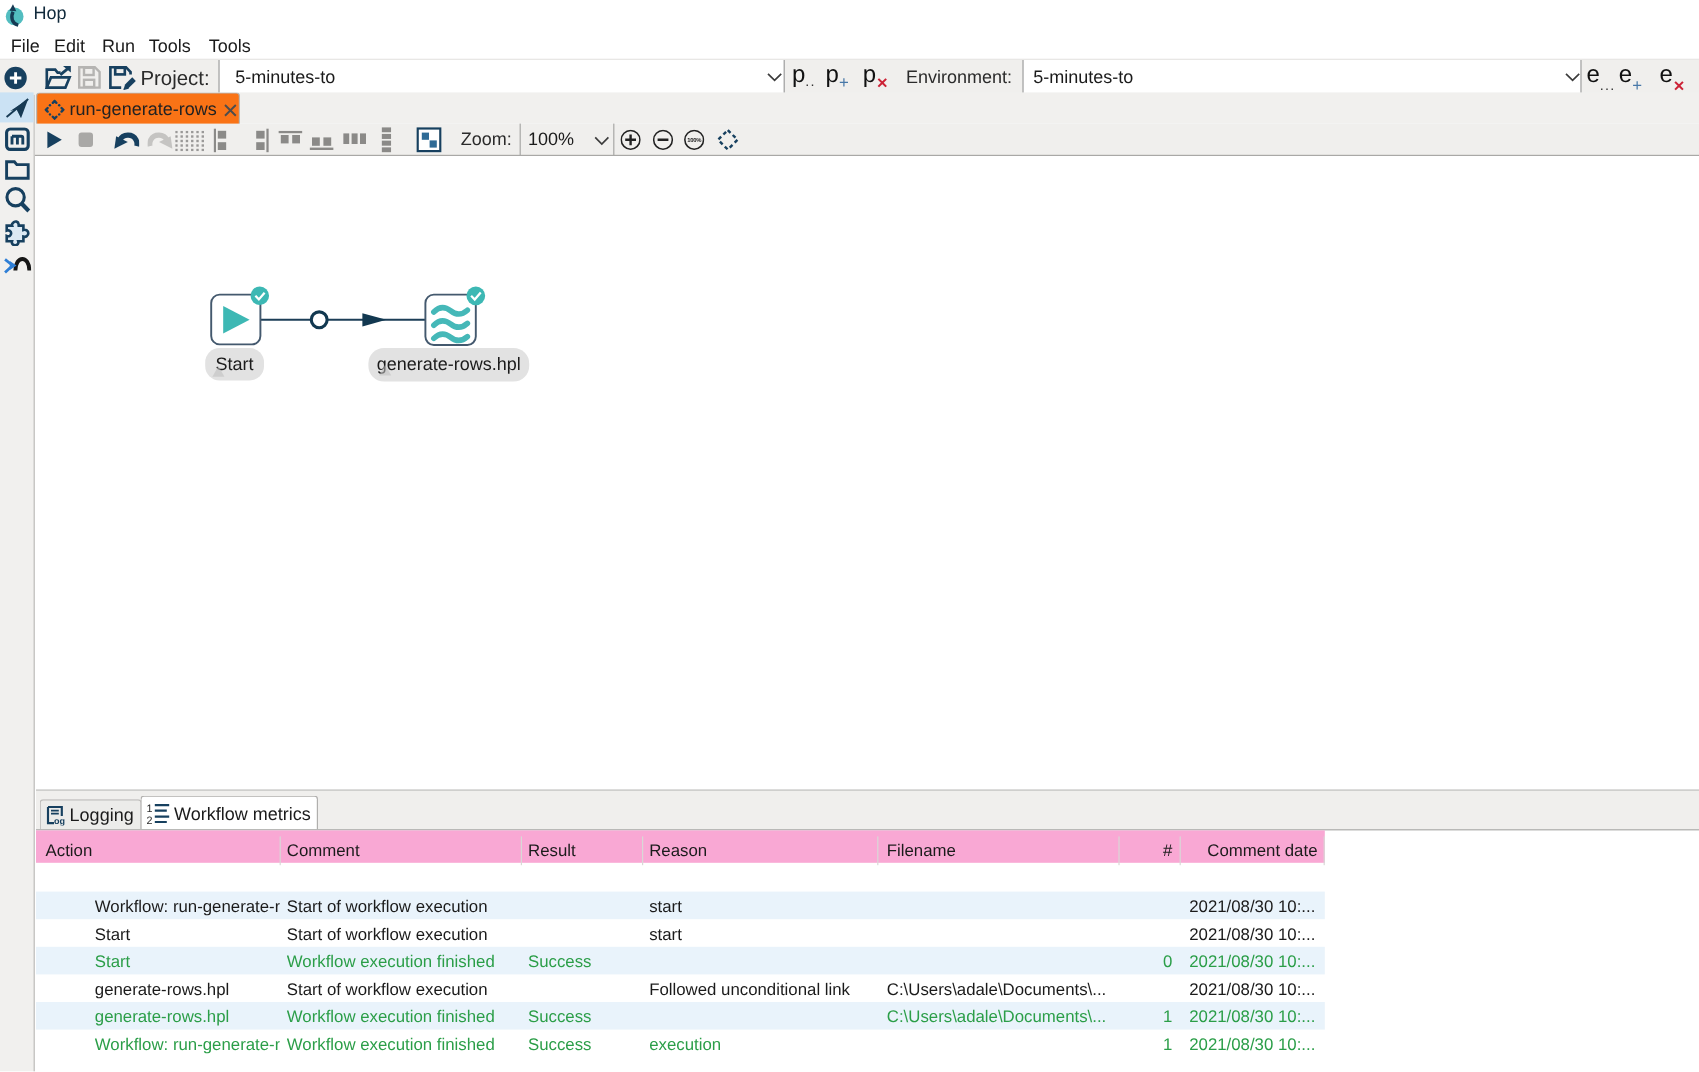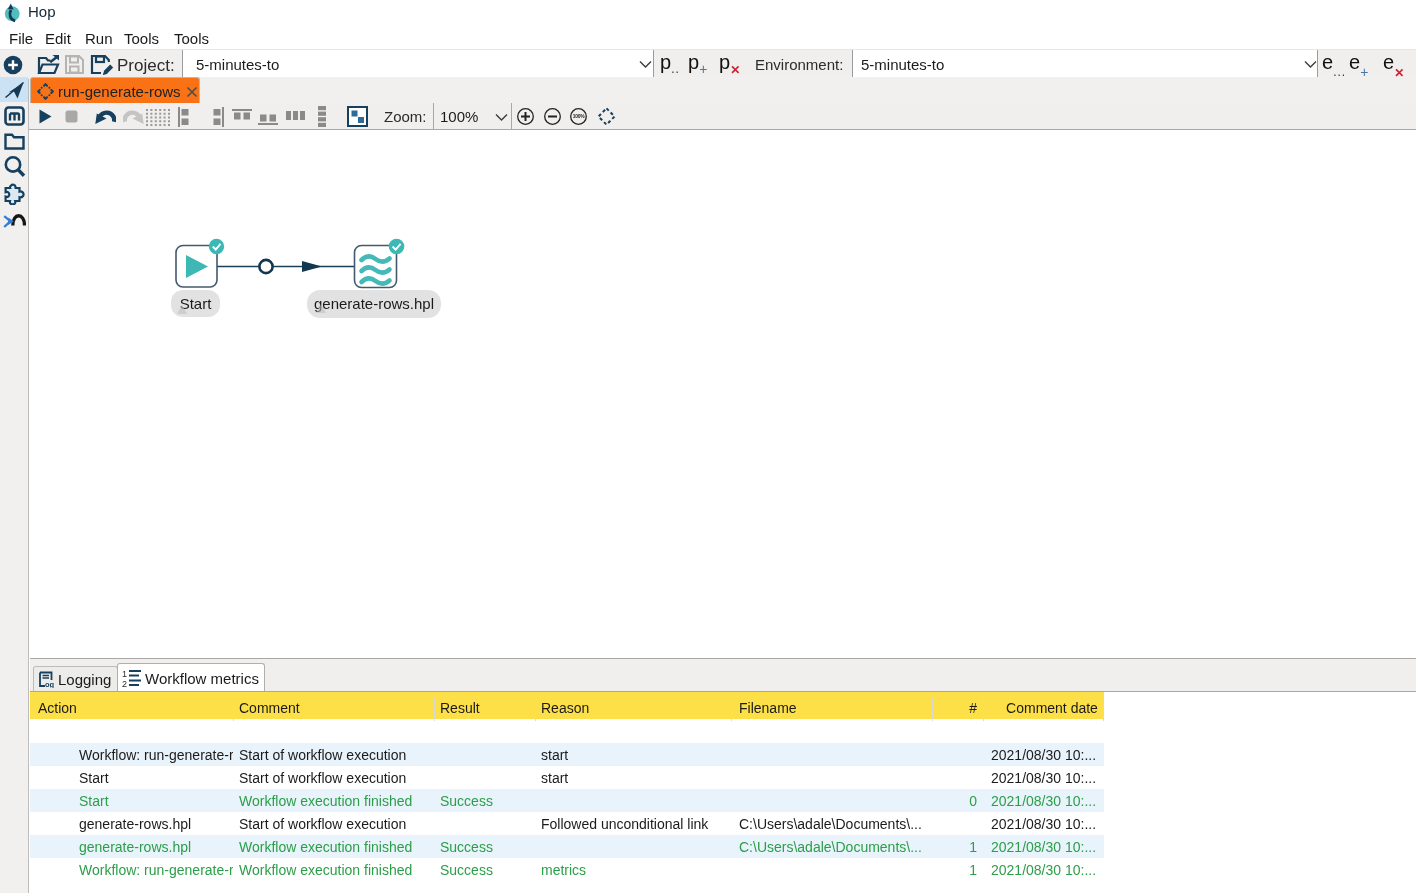--- a/index.html
+++ b/index.html
@@ -320,21 +320,21 @@
     <svg class="abs" style="left:4px;top:4px;" width="20" height="20" viewBox="0 0 20 20">
       <text x="0" y="8.5" font-size="9" fill="#2b2b2b">1</text>
       <text x="0" y="19" font-size="9" fill="#2b2b2b">2</text>
       <path d="M7 3 H19 M7 7.5 H17 M7 12.5 H19 M7 17 H17" stroke="#17405f" stroke-width="1.8"></path>
     </svg>
     <div class="abs" style="left:27px;top:6px;font-size:15px;">Workflow metrics</div>
   </div>
 
   <div class="abs" style="left:30px;top:691px;width:1386px;height:202px;background:#fff;border-top:1px solid #a9a8a6;font-size:14px;">
 
-    <div class="abs" style="left:0;top:0;width:1074px;height:27px;background:#fde047;">
+    <div class="abs" style="left:0;top:0;width:1074px;height:27px;background:#f9a8d4;">
       <div class="abs" style="left:8px;top:8px;">Action</div>
       <div class="abs" style="left:209px;top:8px;">Comment</div>
       <div class="abs" style="left:410px;top:8px;">Result</div>
       <div class="abs" style="left:511px;top:8px;">Reason</div>
       <div class="abs" style="left:709px;top:8px;">Filename</div>
       <div class="abs" style="left:902px;top:8px;width:45px;text-align:right;">#</div>
       <div class="abs" style="left:962px;top:8px;width:120px;text-align:center;">Comment date</div>
       <div class="abs" style="left:203px;top:5px;width:1px;height:24px;background:#d9d8d6;"></div>
       <div class="abs" style="left:404px;top:5px;width:1px;height:24px;background:#d9d8d6;"></div>
       <div class="abs" style="left:505px;top:5px;width:1px;height:24px;background:#d9d8d6;"></div>
@@ -376,19 +376,19 @@
       <div class="abs cB">Workflow execution finished</div>
       <div class="abs cC">Success</div>
       <div class="abs cE">C:\Users\adale\Documents\...</div>
       <div class="abs cF">1</div>
       <div class="abs cG">2021/08/30 10:...</div>
     </div>
     <div class="abs row grn" style="top:166px;">
       <div class="abs cA">Workflow: run-generate-rows</div>
       <div class="abs cB">Workflow execution finished</div>
       <div class="abs cC">Success</div>
-      <div class="abs cD">metrics</div>
+      <div class="abs cD">execution</div>
       <div class="abs cF">1</div>
       <div class="abs cG">2021/08/30 10:...</div>
     </div>
   </div>
 
 </div>
 
 </body></html>

